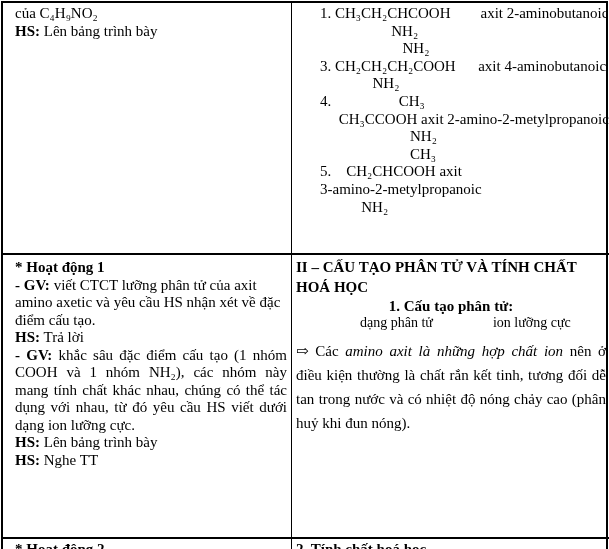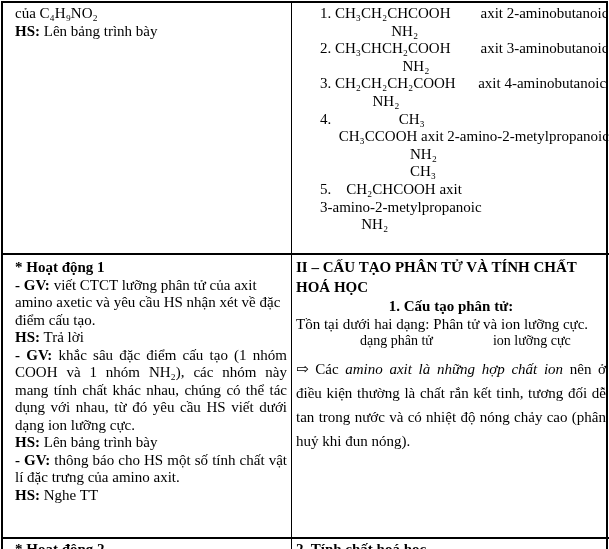--- a/index.html
+++ b/index.html
@@ -60,48 +60,45 @@
 
     <div class="cell col-left r1">
       <div class="para">của C₄H₉NO₂</div>
       <div class="para"><b>HS:</b><span> Lên bảng trình bày</span></div>
     </div>
 
     <div class="cell r1">
       <div>
           <div class="chem-line">1. CH₃CH₂CHCOOH        axit 2-aminobutanoic</div>
           <div class="chem-line">                   NH₂</div>
-          <div class="chem-line">2. CH₃CHCH₂COOH        axit 3-aminobutanoic</div>
           <div class="chem-line">                      NH₂</div>
           <div class="chem-line">3. CH₂CH₂CH₂COOH      axit 4-aminobutanoic</div>
           <div class="chem-line">              NH₂</div>
           <div class="chem-line">4.                  CH₃</div>
           <div class="chem-line">     CH₃CCOOH axit 2-amino-2-metylpropanoic</div>
           <div class="chem-line">                        NH₂</div>
           <div class="chem-line">                        CH₃</div>
           <div class="chem-line">5.    CH₂CHCOOH axit</div>
           <div class="chem-line">3-amino-2-metylpropanoic</div>
           <div class="chem-line">           NH₂</div>
         </div>
     </div>
 
     <div class="cell col-left r2">
       <div class="act-title">* Hoạt động 1</div>
       <p class="para"><b>- GV:</b><span> viết CTCT lưỡng phân tử của axit amino axetic và yêu cầu HS nhận xét về đặc điểm cấu tạo.</span></p>
       <p class="para"><b>HS:</b><span> Trả lời</span></p>
       <p class="para just"><b>- GV:</b><span> khắc sâu đặc điểm cấu tạo (1 nhóm COOH và 1 nhóm NH₂), các nhóm này mang tính chất khác nhau, chúng có thể tác dụng với nhau, từ đó yêu cầu HS viết dưới dạng ion lưỡng cực.</span></p>
       <p class="para"><b>HS:</b><span> Lên bảng trình bày</span></p>
-      <p class="para just"><b> - GV:</b><span> thông báo cho HS một số tính chất vật lí đặc trưng của amino axit.</span></p>
       <p class="para"><b>HS:</b><span> Nghe TT</span></p>
     </div>
 
     <div class="cell r2">
       <div class="sect-title">II – CẤU TẠO PHÂN TỬ VÀ TÍNH CHẤT HOÁ HỌC</div>
       <div class="sub-title">1. Cấu tạo phân tử:</div>
-      <div class="plain">Tồn tại dưới hai dạng: Phân tử và ion lưỡng cực.</div>
       <div class="eq-labels"><span class="lbl1">dạng phân tử</span><span class="lbl2">ion lưỡng cực</span></div>
       <div class="note"><span>⇨ Các </span><span class="em">amino axit là những hợp chất ion</span><span> nên ở điều kiện thường là chất rắn kết tinh, tương đối dễ tan trong nước và có nhiệt độ nóng chảy cao (phân huỷ khi đun nóng).</span></div>
     </div>
 
     <div class="cell col-left">
       <div class="b">* Hoạt động 2</div>
     </div>
     <div class="cell">
       <div class="b">2. Tính chất hoá học</div>
     </div>

